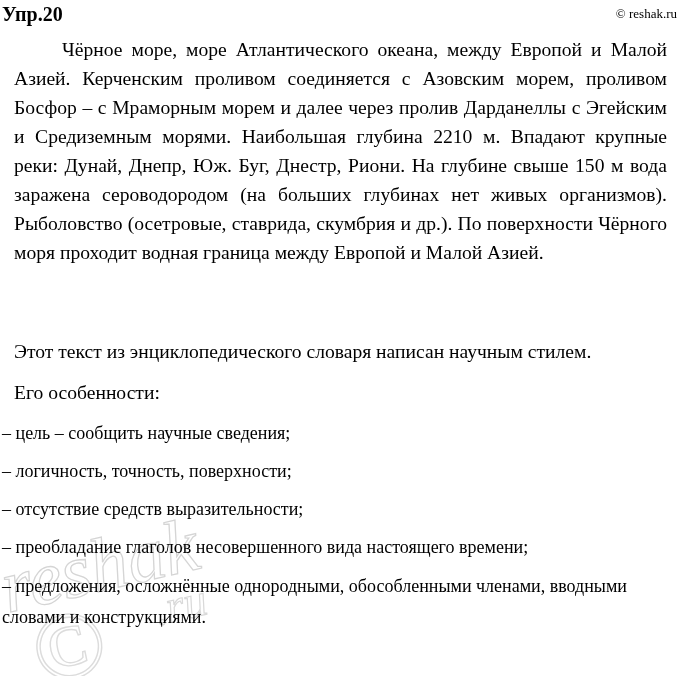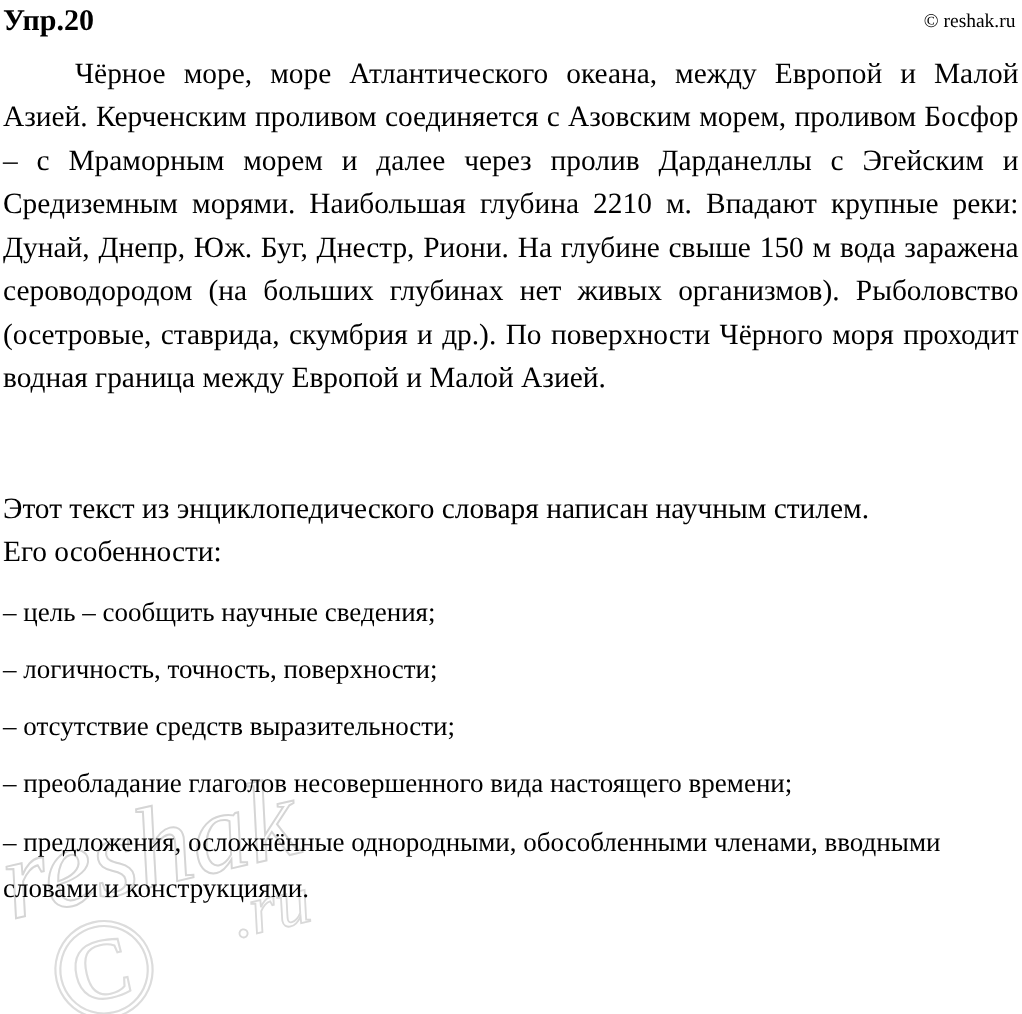--- a/index.html
+++ b/index.html
@@ -64,21 +64,21 @@
     white-space: nowrap;
     padding-right: 2px;
   }
 
   
   .para {
     font-size: 19.6px;
     line-height: 29px;
     text-align: justify;
     text-justify: inter-word;
-    margin: 0;
+    margin: 12px;
     hyphens: none;
   }
   .para-main {
     text-indent: 48px;
     margin-top: 10px;
   }
   .para-plain {
     text-indent: 0;
     margin-top: 0;
   }

